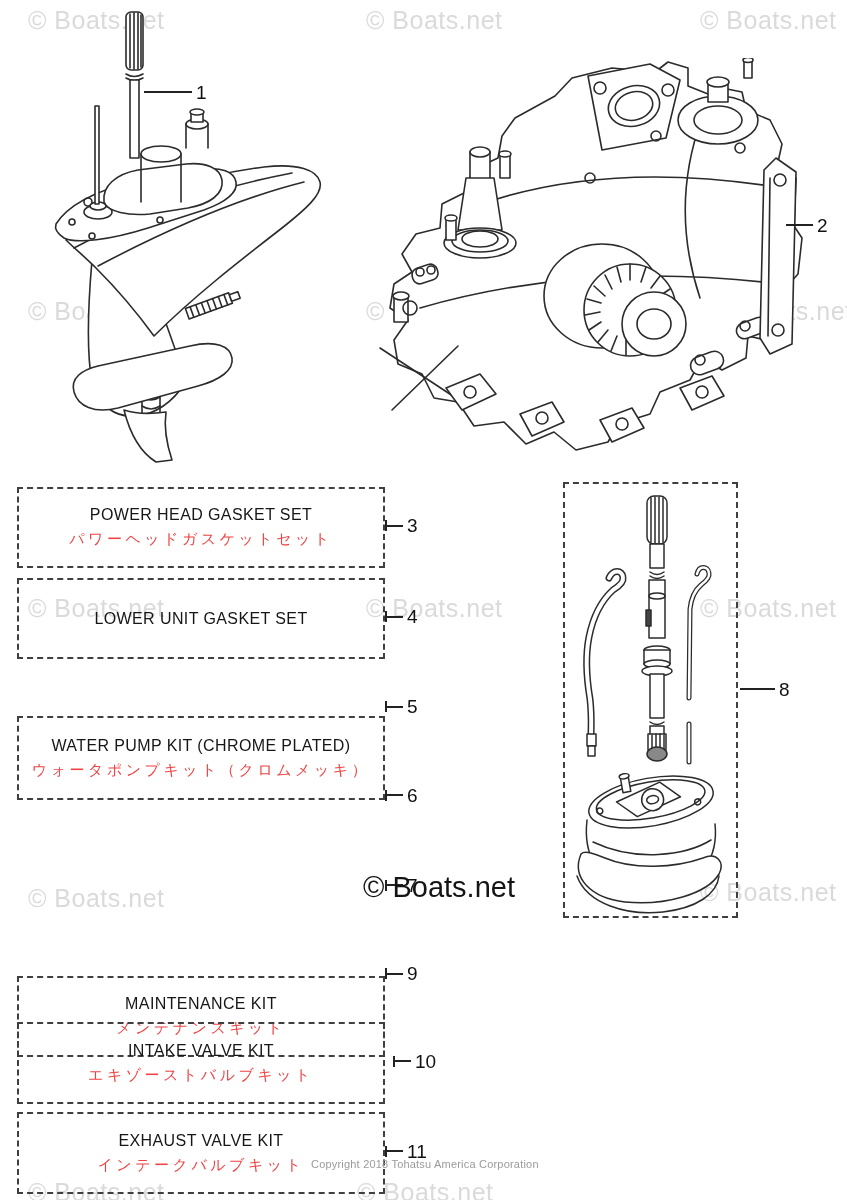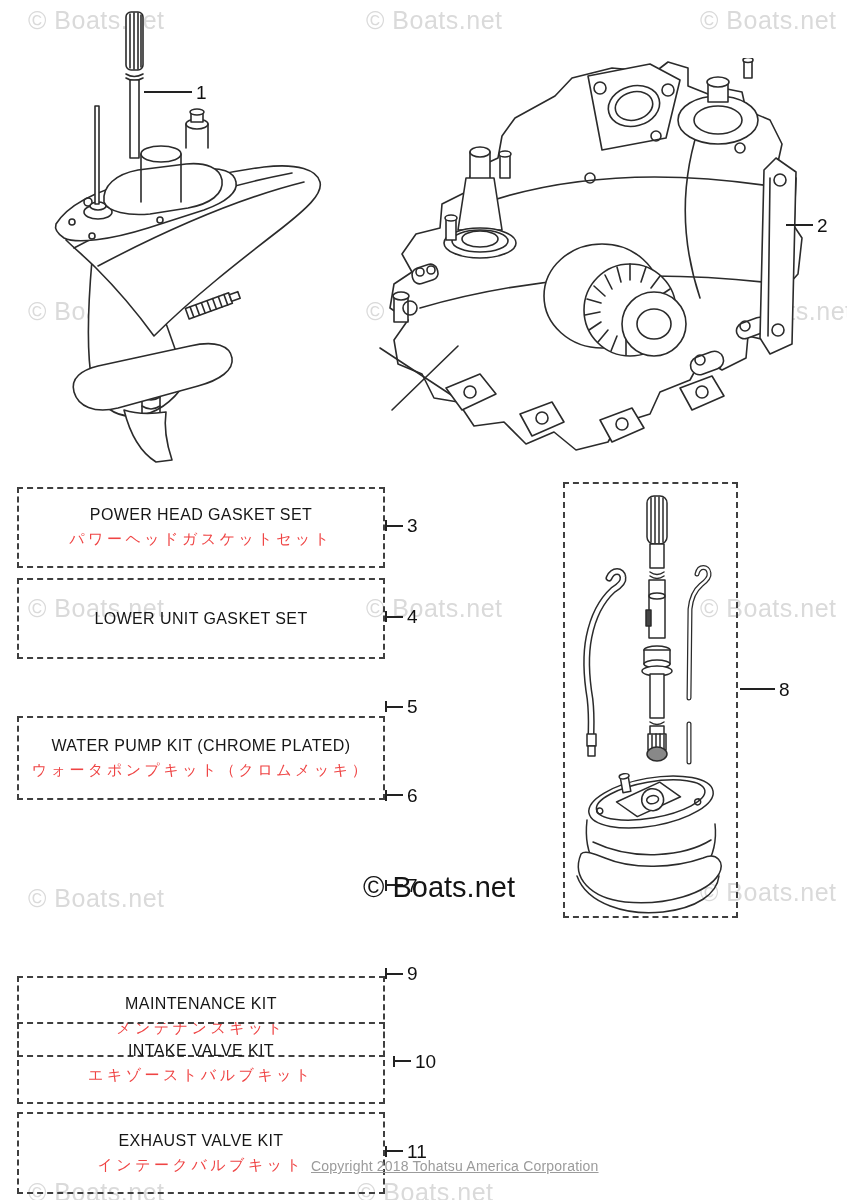--- a/index.html
+++ b/index.html
@@ -16,22 +16,22 @@
   .kit-jp{font-size:15px;letter-spacing:3.5px;margin-top:6px;color:#ef4444;}
   
   .callout{position:absolute;display:flex;align-items:center;height:22px;z-index:3;}
   .callout .tick{width:2px;height:11px;background:#222;}
   .callout .line{height:2px;background:#222;}
   .callout .num{font-size:19px;color:#111;padding-left:4px;line-height:1;}
   
   .big-dashed{position:absolute;left:563px;top:482px;width:171px;height:432px;
               border:2px dashed #3f3f3f;z-index:2;}
   .drawing{position:absolute;z-index:2;}
-  .copyright{position:absolute;left:311px;top:1158px;font-size:14px;color:#9b9b9b;
-             letter-spacing:.2px;z-index:60;white-space:nowrap;text-decoration:underline;}
+  .copyright{position:absolute;left:311px;top:1158px;font-size:11px;color:#9b9b9b;
+             letter-spacing:.2px;z-index:60;white-space:nowrap;}
   svg *{vector-effect:non-scaling-stroke;}
 </style>
 </head>
 <body>
 
 <div class="page">
 
   <svg class="drawing" style="left:40px;top:6px;" width="300" height="462" viewBox="0 0 300 462" fill="none" stroke="#2b2b2b" stroke-width="1.6" stroke-linejoin="round" stroke-linecap="round">
 
     <path d="M52,254 C48,300 46,344 52,376 C58,400 76,412 96,410 C118,408 134,394 146,376 C136,344 120,300 104,262 C86,260 68,258 52,254 Z" fill="#fff"></path>

